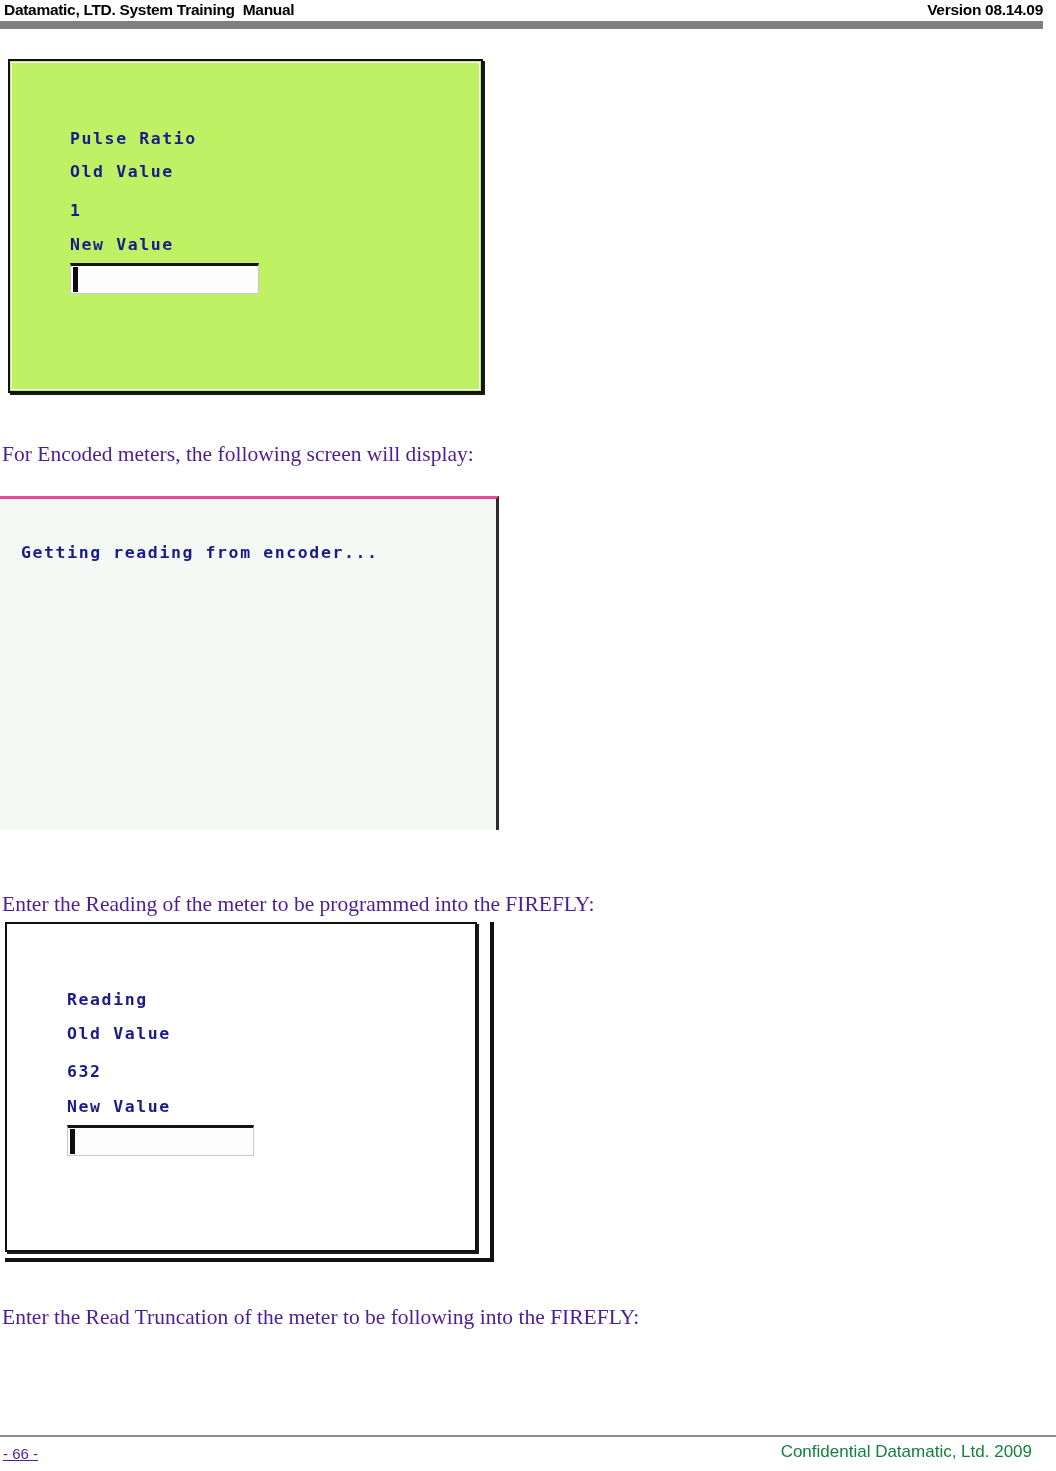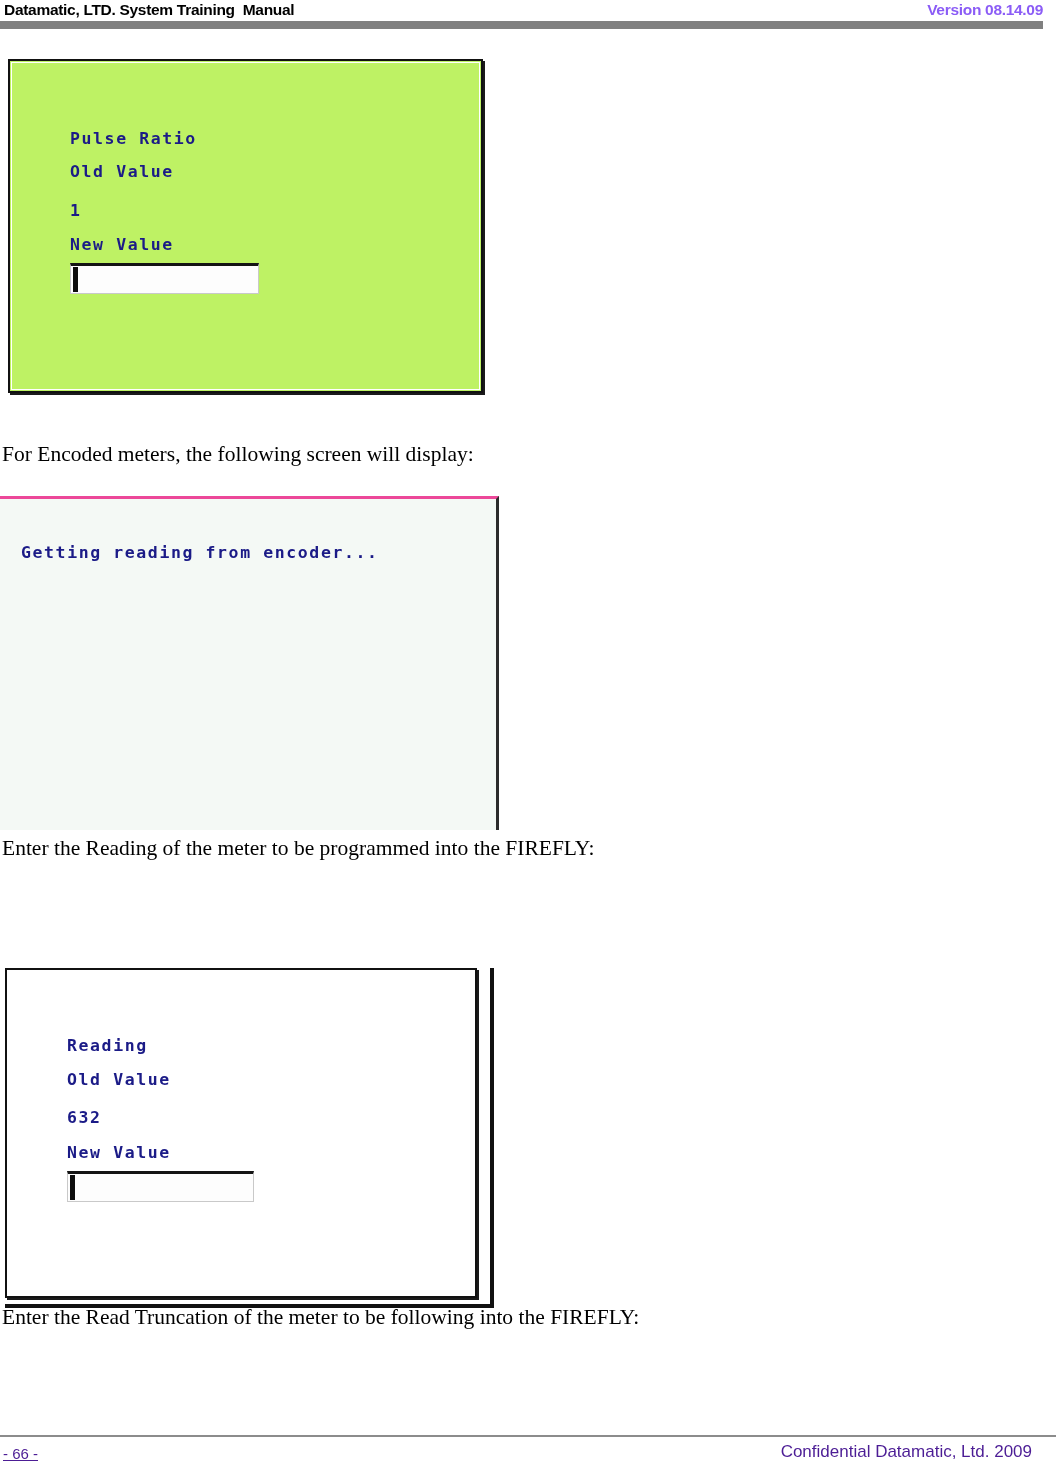--- a/index.html
+++ b/index.html
@@ -38,21 +38,21 @@
   }
   #header-version {
     position: absolute;
     right: 13px;
     top: 1px;
     font-family: "Liberation Sans", "DejaVu Sans", sans-serif;
     font-weight: bold;
     font-size: 15.5px;
     letter-spacing: -0.3px;
     white-space: pre;
-    color: #8b5cf6;
+    color: #000000;
   }
   #header-rule {
     position: absolute;
     left: 0;
     top: 21px;
     width: 1043px;
     height: 8px;
     background: #808080;
   }
 
@@ -123,21 +123,21 @@
     border-top: 3px solid #ec4899;
     border-right: 3px solid #2c2c2c;
     box-sizing: border-box;
   }
   #enc-line { position: absolute; left: 21px; top: 46px; }
 
   
   #shot-reading {
     position: absolute;
     left: 5px;
-    top: 968px;
+    top: 922px;
     width: 489px;
     height: 396px;
   }
   #shot-reading .outer-frame {
     position: absolute;
     left: 0; top: 0;
     width: 489px;
     height: 340px;
     border-right: 4px solid #111111;
     border-bottom: 4px solid #111111;
@@ -170,26 +170,26 @@
     width: 187px;
     height: 31px;
   }
 
   
   .body-para {
     position: absolute;
     left: 2px;
     font-family: "Liberation Serif", "DejaVu Serif", serif;
     font-size: 21.5px;
-    color: #000000;
+    color: #4c1d95;
     white-space: nowrap;
     line-height: 1.15;
   }
   #para-encoded   { top: 442px; }
-  #para-reading   { top: 836px; }
+  #para-reading   { top: 892px; }
   #para-truncation{ top: 1305px; }
 
   
   #footer-rule {
     position: absolute;
     left: 0;
     top: 1435px;
     width: 1056px;
     height: 2px;
     background: #8c8c8c;
@@ -203,21 +203,21 @@
     color: #4c1d95;
     white-space: pre;
     text-decoration: underline;
   }
   #footer-confidential {
     position: absolute;
     right: 24px;
     top: 1442px;
     font-family: "Liberation Sans", "DejaVu Sans", sans-serif;
     font-size: 17px;
-    color: #4c1d95;
+    color: #15803d;
     white-space: pre;
   }
 </style>
 </head>
 <body>
 
 <div id="header">
   <div id="header-title">Datamatic, LTD. System Training  Manual</div>
   <div id="header-version">Version 08.14.09</div>
   <div id="header-rule"></div>

